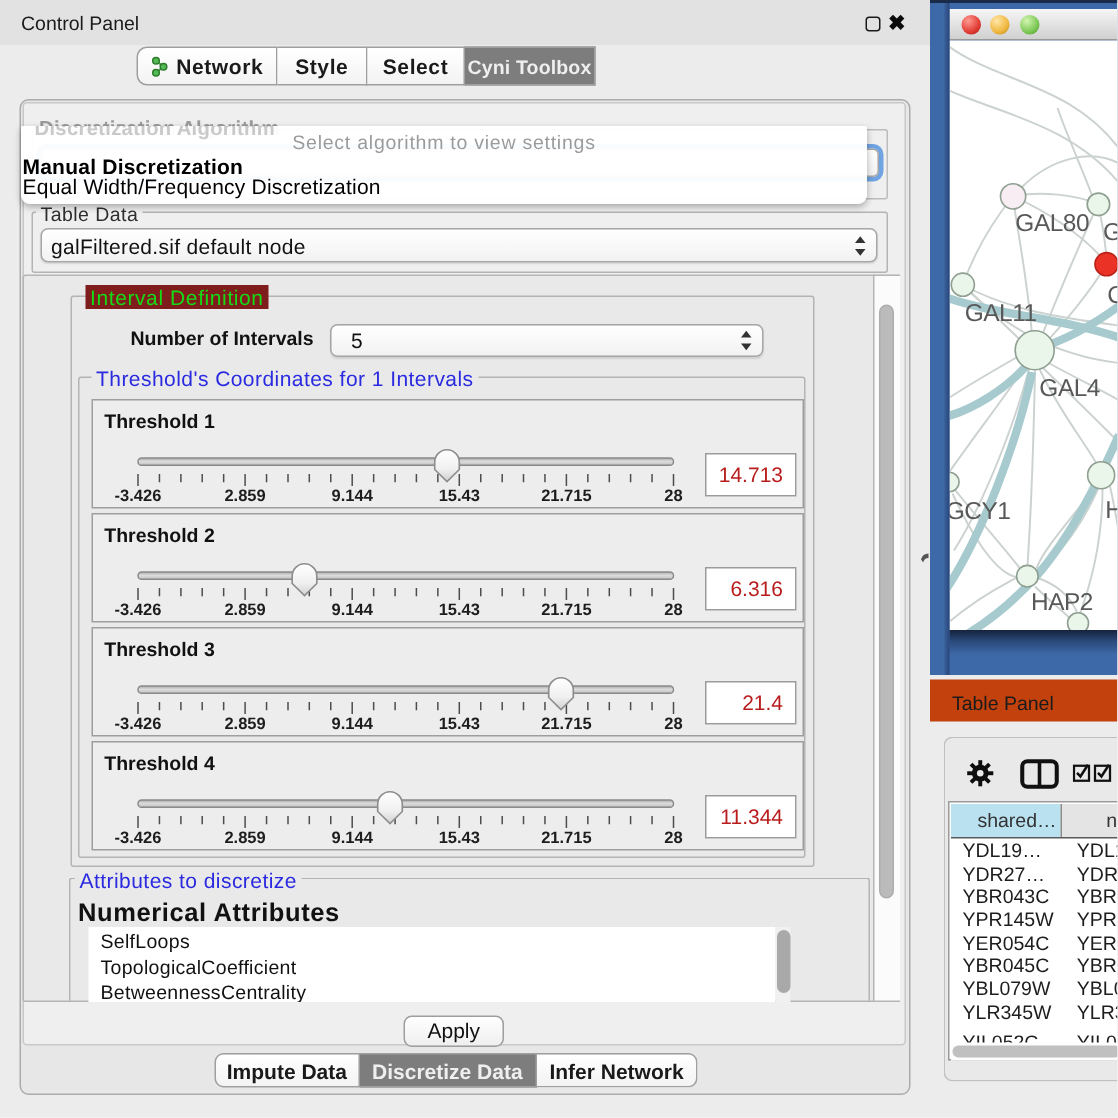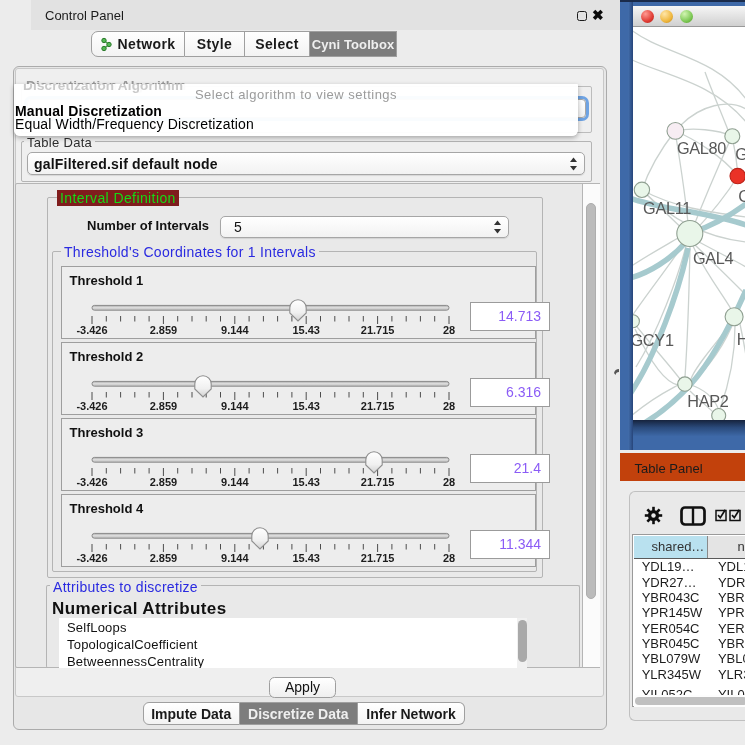--- a/index.html
+++ b/index.html
@@ -1,19 +1,19 @@
 <!DOCTYPE html>
 <html><head><meta charset="utf-8">
 <style>
   html,body{margin:0;padding:0;}
   *{box-sizing:border-box;}
   #app{position:relative;width:745px;height:745px;background:#ECECEC;
        font-family:"Liberation Sans",sans-serif;overflow:hidden;}
   .abs{position:absolute;}
-  #cp-title{left:0;top:0;width:647px;height:30px;background:#E2E2E2;margin-left:31px;}
+  #cp-title{left:0;top:0;width:647px;height:30px;background:#E2E2E2;}
   #cp-title .t{position:absolute;left:14px;top:8px;font-size:13px;color:#1b1b1b;}
   #float-ico{position:absolute;left:577px;top:11px;width:10px;height:10px;border:1.6px solid #1b1b1b;border-radius:2.5px;}
   #close-ico{position:absolute;left:592px;top:7px;font-size:14px;font-weight:bold;color:#0a0a0a;}
   .seg{position:absolute;display:flex;}
   .seg .s{display:flex;align-items:center;justify-content:center;font-size:14px;font-weight:bold;color:#1a1a1a;
           border:1px solid #9f9f9f;border-left:none;background:linear-gradient(#ffffff,#f3f3f3);white-space:nowrap;}
   .seg .s.first{border-left:1px solid #9f9f9f;}
   .seg .sel{background:#7d7d7d;color:#efefef;}
   #toptabs{left:91px;top:31px;height:26px;}
   #toptabs .s{height:26px;letter-spacing:0.4px;}
@@ -38,22 +38,22 @@
   #viewport{left:15px;top:183px;width:585px;height:485px;border:1px solid #B5B5B5;background:#E9E9E9;}
   #vsb{position:absolute;left:582px;top:183px;width:18px;height:485px;background:#FBFBFB;border:1px solid #B5B5B5;border-right:none;}
   #vsb .thumb{position:absolute;left:3px;top:19px;width:10px;height:396px;border-radius:6px;background:#BBBBBB;border:1px solid #ADADAD;}
   #gint{left:47px;top:197px;width:496px;height:381px;}
   #gint-lbl{left:57px;top:190px;color:#15DB15;background:#7f1d1d;font-size:14px;letter-spacing:0.4px;}
   #noi{position:absolute;left:87px;top:218px;font-size:13px;font-weight:bold;color:#111;}
   #gthr{left:52px;top:251px;width:485px;height:321px;}
   #gthr-lbl{left:61px;top:244px;color:#2A2AE0;background:#E9E9E9;font-size:14px;letter-spacing:0.3px;}
   .tblock{position:absolute;left:61px;width:475px;height:73px;background:#EDEDED;border:1px solid #9E9E9E;}
   .tblock .tt{position:absolute;left:7.5px;top:6px;font-size:13px;font-weight:bold;color:#111;}
-  .tblock .vbox{position:absolute;left:408px;top:34.5px;width:80px;height:29px;background:#fff;border:1px solid #9B9B9B;
-                font-size:14px;color:#8b5cf6;text-align:right;line-height:27px;padding-right:8px;}
+  .tblock .vbox{position:absolute;left:408px;top:34.5px;width:61px;height:29px;background:#fff;border:1px solid #9B9B9B;
+                font-size:14px;color:#b91c1c;text-align:right;line-height:27px;padding-right:8px;}
   #gattr{left:46px;top:585px;width:534px;height:83px;border-bottom:none;}
   #gattr-lbl{left:50px;top:579px;color:#2A2AE0;background:#E9E9E9;font-size:14px;letter-spacing:0.3px;}
   #numattr{position:absolute;left:52px;top:599px;font-size:17px;font-weight:bold;letter-spacing:0.4px;color:#111;}
   #alist{position:absolute;left:59px;top:618px;width:458px;height:50px;background:#fff;font-size:13px;letter-spacing:0.2px;color:#111;overflow:hidden;padding-top:2px;}
   #alist div{height:16.8px;padding-left:8px;}
   #alsb{position:absolute;left:517px;top:618px;width:10px;height:50px;background:#F0F0F0;}
   #alsb .thumb{position:absolute;left:0.5px;top:2px;width:9px;height:42px;background:#A9A9A9;border-radius:5px;}
   #applybtn{position:absolute;left:269px;top:677px;width:67px;height:21px;background:linear-gradient(#ffffff,#efefef);
             border:1px solid #9E9E9E;border-radius:5.5px;font-size:14px;color:#111;text-align:center;line-height:19px;}
   #popup{left:14px;top:83.5px;width:564px;height:52px;background:rgba(255,255,255,0.96);border-radius:1px 1px 6px 6px;box-shadow:0 2px 5px rgba(0,0,0,0.30);overflow:hidden;}
@@ -107,21 +107,21 @@
   <div class="abs" id="content"></div>
 
   <div class="grp" id="galgo"></div>
   <div class="glbl" id="galgo-lbl">Discretization Algorithm</div>
   <div id="algocombo">
       <div class="inner"></div>
     </div>
 
   <div class="grp" id="gtable"></div>
   <div class="glbl" id="gtable-lbl">Table Data</div>
-  <div class="combo" style="left:27px;top:152px;width:558px;height:23px;font-weight:bold;">
+  <div class="combo" style="left:27px;top:152px;width:558px;height:23px;">
     <div class="tx">galFiltered.sif default node</div>
     <svg width="9" height="14" viewBox="0 0 9 14">
         <path d="M4.5 0.5 L8 5 L1 5 Z" fill="#333"></path>
         <path d="M4.5 13.5 L8 9 L1 9 Z" fill="#333"></path>
       </svg>
   </div>
 
   <div class="grp" id="viewport"></div>
 
   <div class="grp" id="gint"></div>

